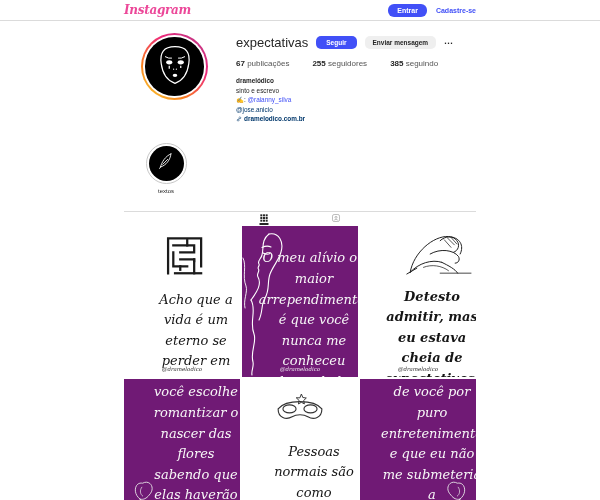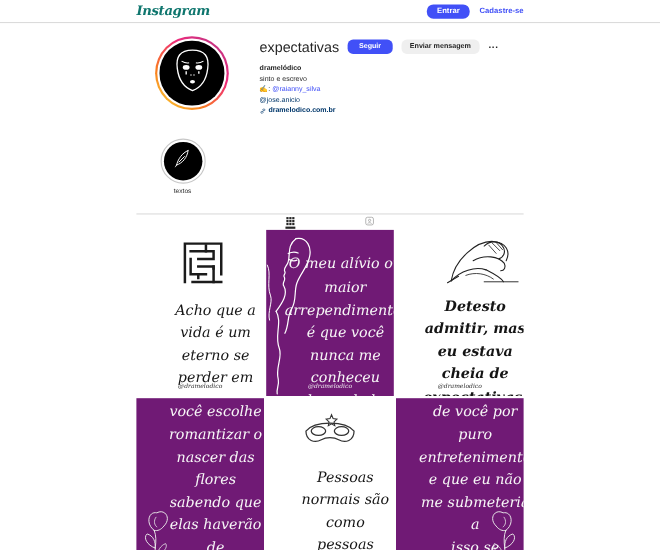--- a/index.html
+++ b/index.html
@@ -10,21 +10,21 @@
     color:#262626;
     -webkit-font-smoothing:antialiased;
   }
   .page { width:600px; height:500px; background:#fff; }
 
   
   .nav { height:21px; border-bottom:1px solid #dbdbdb; display:flex; align-items:center; background:#fff; }
   .nav-inner { width:352px; margin:0 auto; display:flex; justify-content:space-between; align-items:center; }
   .logo {
     font-family:"DejaVu Serif", serif; font-style:italic; font-weight:700;
-    font-size:12px; letter-spacing:-0.3px; color:#0f766e; cursor:pointer;
+    font-size:12px; letter-spacing:-0.3px; color:#ec4899; cursor:pointer;
   }
   .nav-actions { display:flex; align-items:center; gap:9px; }
   .btn-login {
     background:#4150f7; color:#fff; border:none; border-radius:6px;
     font-size:7px; font-weight:700; padding:3px 9px; cursor:pointer;
     font-family:"Liberation Sans", sans-serif;
   }
   .link-signup { color:#4150f7; font-size:7px; font-weight:600; cursor:pointer; text-decoration:none; }
 
   
@@ -145,20 +145,34 @@
       </div>
 
       <div class="profile-info">
         <div class="username-row">
           <span class="username">expectativas</span>
           <button class="btn-follow">Seguir</button>
           <button class="btn-message">Enviar mensagem</button>
           <span class="more-dots">...</span>
         </div>
 
+        <div class="stats-row">
+          <div class="stat">
+            <b>67</b>
+            <span>publicações</span>
+          </div>
+          <div class="stat">
+            <b>255</b>
+            <span>seguidores</span>
+          </div>
+          <div class="stat">
+            <b>385</b>
+            <span>seguindo</span>
+          </div>
+        </div>
 
         <div class="bio">
           <div class="bio-name">dramelódico</div>
           <div>sinto e escrevo</div>
           <div>
             <span>✍:</span>
             <a class="bio-mention-1">@raianny_silva</a>
           </div>
           <div>
             <a class="bio-mention-2">@jose.anicio</a>

